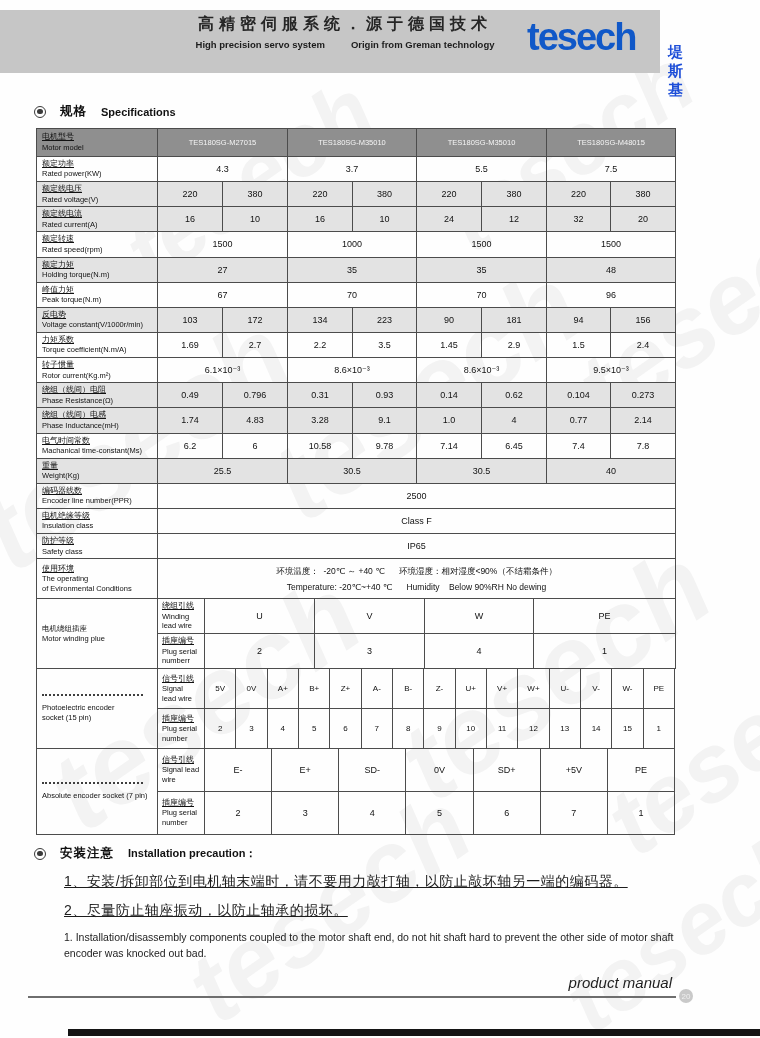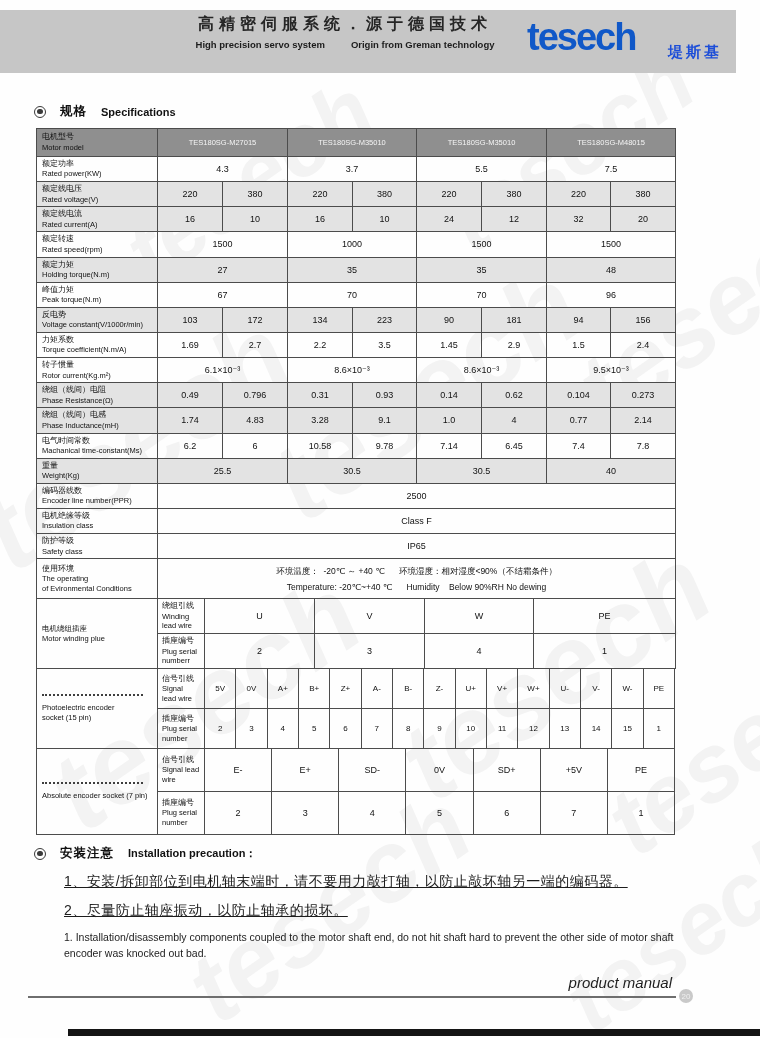--- a/index.html
+++ b/index.html
@@ -17,21 +17,21 @@
   .wm2{left:430px;top:100px;font-size:88px;}
   .wm3{left:-40px;top:380px;font-size:110px;}
   .wm4{left:250px;top:330px;font-size:110px;}
   .wm5{left:560px;top:250px;font-size:100px;}
   .wm6{left:30px;top:640px;font-size:110px;}
   .wm7{left:380px;top:610px;font-size:110px;}
   .wm8{left:590px;top:690px;font-size:96px;}
   .wm9{left:170px;top:850px;font-size:100px;}
   .wm10{left:550px;top:880px;font-size:88px;}
   
-  .topband { position:absolute; left:0; top:10px; width:736px; height:63px; background:#c6c6c6; z-index:1; }
+  .topband { position:absolute; left:0; top:10px; width:660px; height:63px; background:#c6c6c6; z-index:1; }
   .band-center { position:absolute; left:150px; top:4px; width:390px; text-align:center; }
   .band-title { font-size:16px; font-weight:bold; letter-spacing:5px; color:#262626; }
   .band-sub { margin-top:4px; display:flex; justify-content:center; gap:26px;
               font-size:9.5px; font-weight:bold; color:#1c1c1c; }
   .logo { position:absolute; left:527px; top:6px; font-size:38px; font-weight:bold;
           color:#1058c8; letter-spacing:-2px; }
   .logo-cn { position:absolute; left:668px; top:33px; font-size:15px; font-weight:bold;
              color:#1d4ed8; letter-spacing:3px; }
   
   .section-heading { position:absolute; left:34px; display:flex; align-items:center; gap:14px; z-index:2; }
@@ -45,21 +45,21 @@
   .tables { position:absolute; left:36px; top:128px; width:639px; z-index:2; }
   table { border-collapse:collapse; table-layout:fixed; width:639px; background:transparent; }
   td { border:1px solid #4c4c4c; padding:0; overflow:hidden; }
   tr.shade td { background:#e3e3e3; }
   .spec-table tr { height:24px; }
   .spec-table tr.head-row { height:28px; }
   .spec-table tr.env-row { height:40px; }
   .head-row td { background:#8f8f8f; }
   .head-row .model-cell { color:#f5f5f5; font-size:7.5px; text-align:center; font-weight:normal; }
   .label-cell { padding:2px 3px 2px 5px; text-align:left; vertical-align:middle; background:transparent; }
-  .lab-cn { font-size:8px; line-height:1.3; color:#111; }
+  .lab-cn { font-size:8px; line-height:1.3; color:#111;text-decoration:underline; }
   .lab-en { font-size:7.5px; line-height:1.3; color:#111; }
   .val { text-align:center; font-size:9px; color:#111; vertical-align:middle; }
   .env-cell { }
   .env-line { white-space:pre; font-size:8.5px; line-height:1.9; text-align:center; color:#111; }
   .pin-table { margin-top:-1px; }
   .winding-table tr { height:33px; }
   .enc15-table tr { height:40px; }
   .enc7-table tr { height:43px; }
   .enc15-table .val { font-size:8px; }
   .sub-label { padding:2px 2px 2px 4px; vertical-align:middle; }

